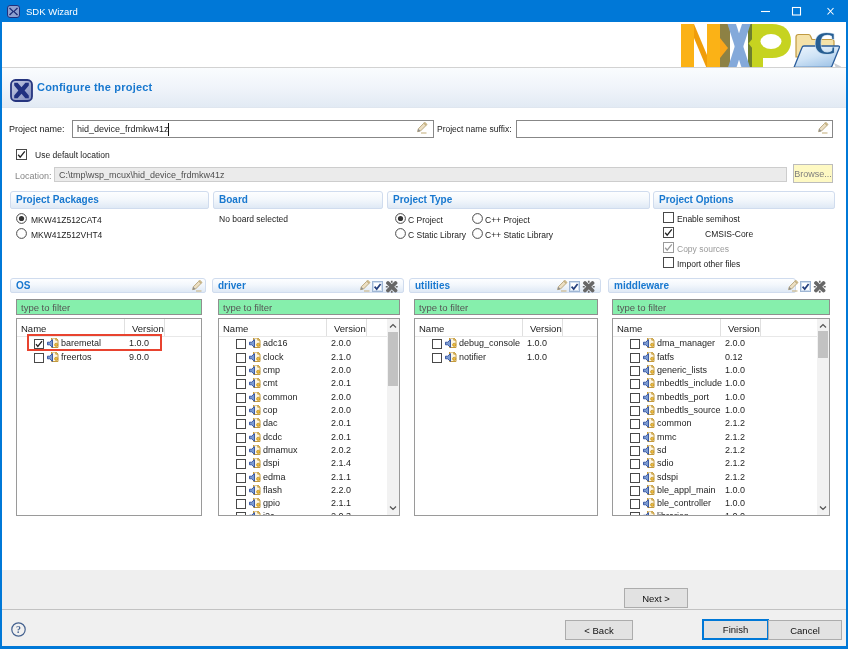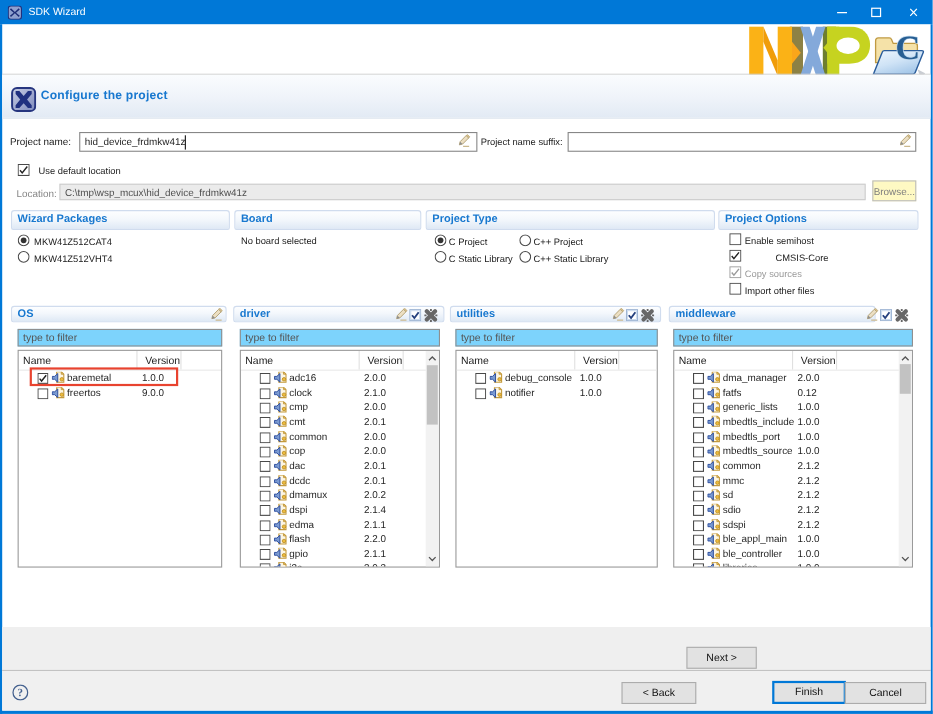--- a/index.html
+++ b/index.html
@@ -5,21 +5,21 @@
 html,body{width:848px;height:649px;overflow:hidden}
 body{font-family:"Liberation Sans",sans-serif;background:#fff;position:relative}
 .ab{position:absolute}
 .ci{position:absolute}
 .ghead{position:absolute;height:18px;border:1px solid #d0dcee;border-radius:3px 3px 2px 2px;
  background:linear-gradient(180deg,#fdfeff 0%,#f4f8fc 45%,#dfe9f5 100%);}
 .ghead span{position:absolute;left:5px;top:2px;font-size:10px;font-weight:bold;color:#1878cf}
 .phead{position:absolute;height:15px;border:1px solid #d0dcee;border-radius:3px 3px 2px 2px;
  background:linear-gradient(180deg,#fdfeff 0%,#f3f7fc 45%,#dfe9f5 100%);}
 .phead span{position:absolute;left:5px;top:1px;font-size:10px;font-weight:bold;color:#1878cf}
-.filter{position:absolute;height:16px;border:1px solid #8f8f8f;background:#7dd3fc}
+.filter{position:absolute;height:16px;border:1px solid #8f8f8f;background:#86efac}
 .filter span{position:absolute;left:4px;top:2px;font-size:9.5px;color:#555}
 .listbox{position:absolute;border:1px solid #9a9a9a;background:#fff;overflow:hidden}
 .lbl{position:absolute;font-size:8.5px;color:#1b1b1b;white-space:nowrap;line-height:10px}
 .row-t{position:absolute;font-size:9px;color:#1f1f1f;white-space:nowrap;line-height:11px}
 .colh{position:absolute;font-size:9.5px;color:#1b1b1b;white-space:nowrap}
 .field{position:absolute;border:1px solid #878787;background:#fff}
 .btn{position:absolute;background:#e2e2e2;border:1px solid #acacac;font-size:9.5px;color:#111;
  display:flex;align-items:center;justify-content:center}
 </style></head>
 <body>
@@ -99,21 +99,21 @@
 <svg class="ci" style="left:16px;top:149px" width="11" height="11" viewBox="0 0 11 11">
 <rect x="0.5" y="0.5" width="10" height="10" fill="#fff" stroke="#494949"></rect>
     <path d="M2.2,5.720000000000001 l1.98,2.42 l4.62,-5.720000000000001" fill="none" stroke="#222" stroke-width="1.3"></path>
   </svg>
 <div class="lbl" style="left:35px;top:150px">Use default location</div>
 <div class="lbl" style="left:15px;top:170.5px;color:#868686;font-size:9px">Location:</div>
 <div class="ab" style="left:54px;top:167px;width:733px;height:15px;background:#ebebeb;border:1px solid #cdcdcd"></div>
 <div class="row-t" style="left:59px;top:170px;color:#4f4f4f">C:\tmp\wsp_mcux\hid_device_frdmkw41z</div>
 <div class="btn" style="left:793px;top:164px;width:40px;height:19px;background:#fef9c3;border-color:#bcbcbc;color:#7e7e7e;font-size:9px">Browse...</div>
 <div class="ghead" style="left:10px;top:191px;width:199px">
-    <span>Wizard Packages</span>
+    <span>Project Packages</span>
   </div>
 <div class="ghead" style="left:213px;top:191px;width:170px">
     <span>Board</span>
   </div>
 <div class="ghead" style="left:387px;top:191px;width:263px">
     <span>Project Type</span>
   </div>
 <div class="ghead" style="left:653px;top:191px;width:182px">
     <span>Project Options</span>
   </div>

